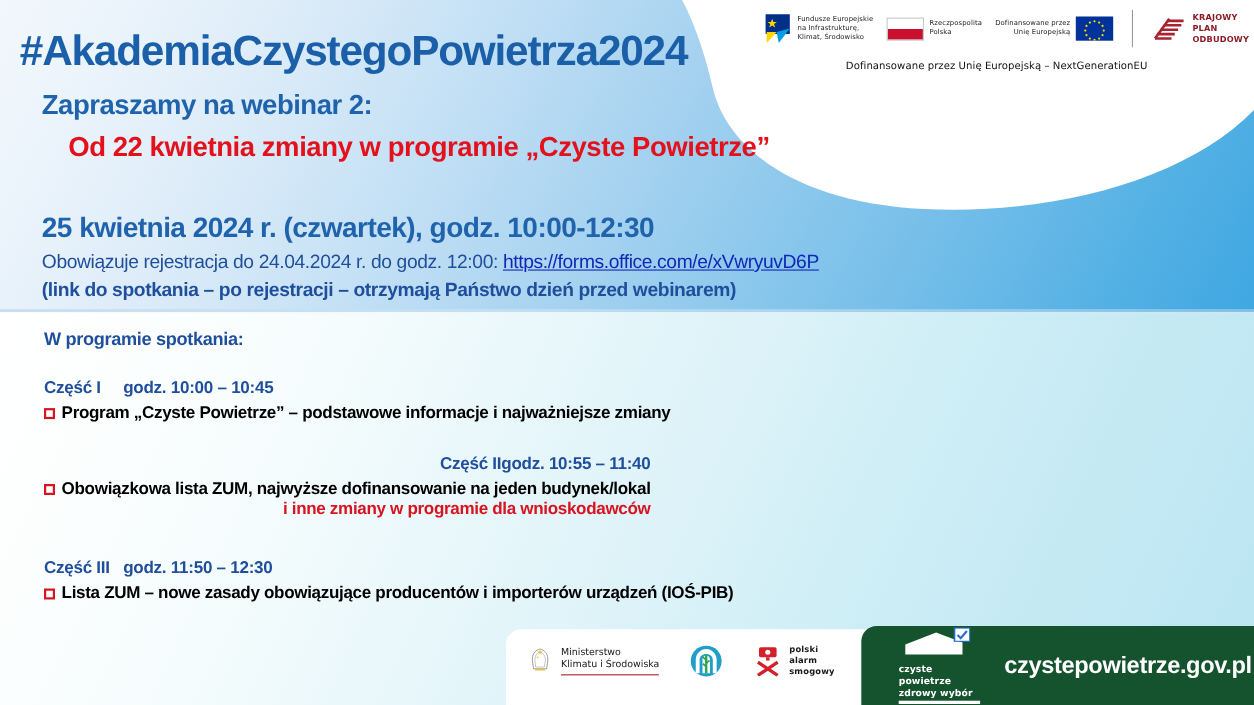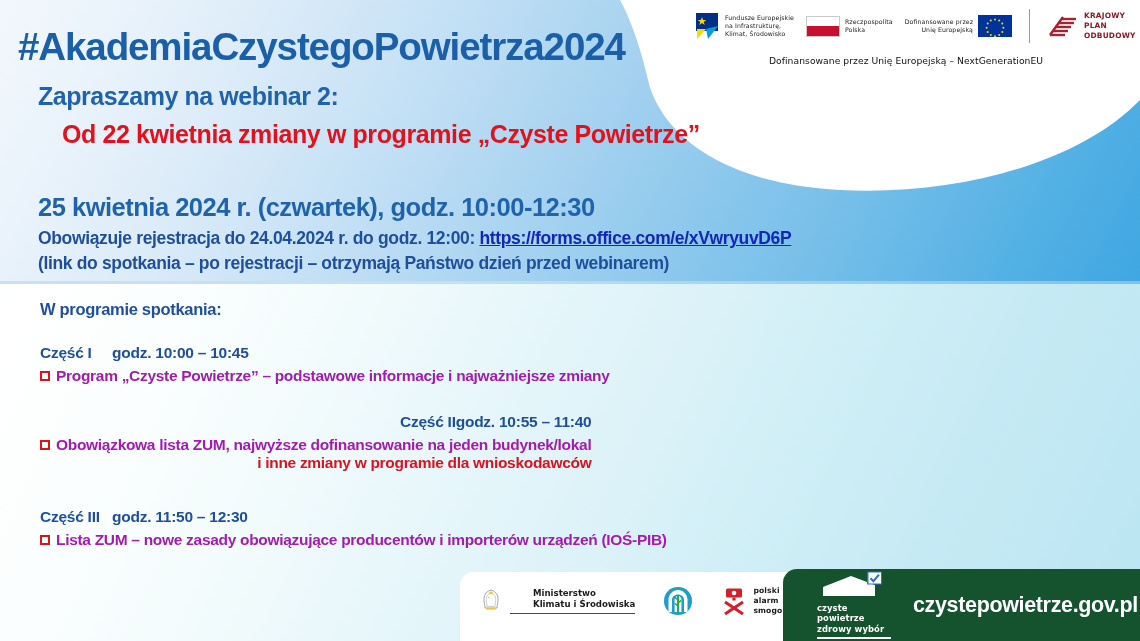--- a/index.html
+++ b/index.html
@@ -98,21 +98,21 @@
     font-size: 25px; font-weight: 700; color: #e2111b;
     letter-spacing: -.4px; white-space: nowrap; margin-left: 24px;
   }
   .date-line {
     position: absolute; left: 38px; top: 193px;
     font-size: 25.5px; font-weight: 700; color: #1f63ad;
     letter-spacing: -.5px; white-space: nowrap;
   }
   .reg-line {
     position: absolute; left: 38px; top: 228px;
-    font-size: 17.5px; font-weight: 700; color: #1f4f9c;
+    font-size: 17.5px; font-weight: 400; color: #1f4f9c;
     letter-spacing: -.35px; white-space: nowrap;
   }
   .reg-line a {
     color: #1226b8; text-decoration: underline; text-underline-offset: 1px;
   }
   .note-line {
     position: absolute; left: 38px; top: 253px;
     font-size: 17.5px; font-weight: 700; color: #1f4f9c;
     letter-spacing: -.35px; white-space: nowrap;
   }
@@ -140,21 +140,21 @@
     letter-spacing: -.3px;
   }
 
   .sec { position: absolute; left: 40px; }
   .sec-title {
     font-size: 15.5px; font-weight: 700; color: #1f4f9c;
     letter-spacing: -.25px; white-space: nowrap;
   }
   .sec-title .part { display: inline-block; min-width: 72px; }
   .sec-item {
-    font-size: 15.5px; font-weight: 700; color: #a21caf;
+    font-size: 15.5px; font-weight: 700; color: #000000;
     letter-spacing: -.3px; white-space: nowrap; margin-top: 5px;
     display: flex; align-items: flex-start; gap: 6px;
   }
   .cbox {
     display: inline-block; flex: 0 0 auto;
     width: 10px; height: 10px;
     border: 2px solid #d81420; margin-top: 4px;
   }
   .sec-item-lines { display: flex; flex-direction: column; gap: 3px; }
   .sec-item-cont {
@@ -171,21 +171,21 @@
   }
   .footer-logos {
     position: absolute; left: 478px; top: 586px;
     display: flex; align-items: center; gap: 28px;
   }
   .fl-unit { display: flex; align-items: center; gap: 6px; }
   .fl-text {
     font-size: 7.6px; line-height: 1.32; color: #1b1b1b; font-weight: 700;
     font-family: "DejaVu Sans", sans-serif; letter-spacing: .15px;
   }
-  .fl-text.mk { font-size: 8.6px; font-weight: 700; letter-spacing: 0; margin-left: 23px; }
+  .fl-text.mk { font-size: 8.6px; font-weight: 400; letter-spacing: 0; }
   .mk-rule { height: 1.6px; background: #b01e28; margin-top: 2px; }
 
   .footer-blue {
     position: absolute; left: 783px; top: 569px;
     width: 357px; height: 72px;
     background: #14532d;
     border-top-left-radius: 14px;
     display: flex; align-items: center; gap: 22px;
     padding-left: 34px;
   }

